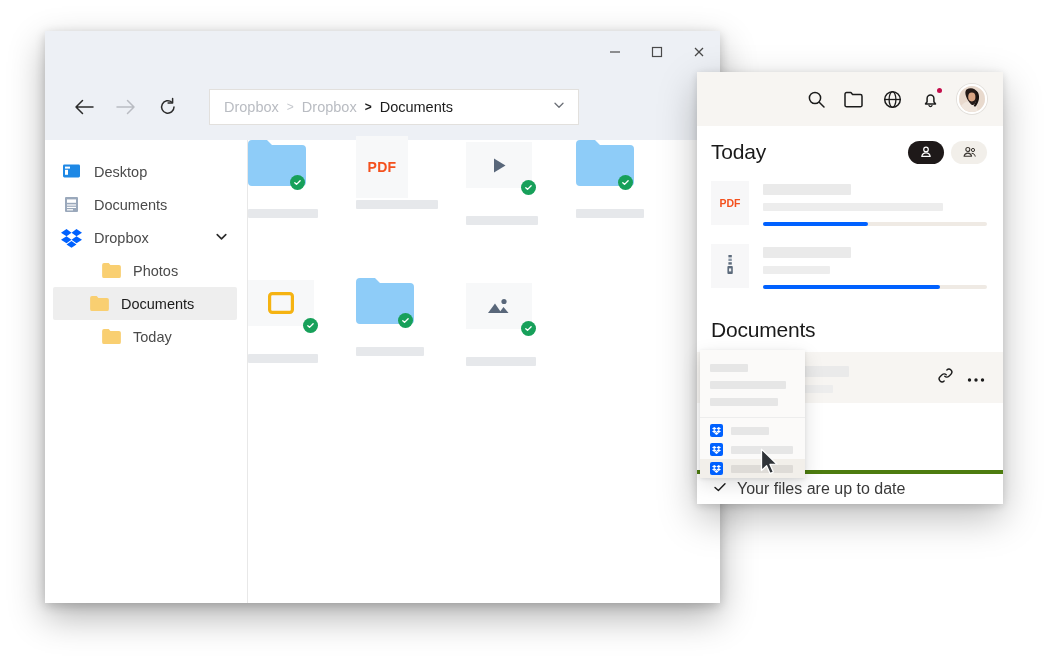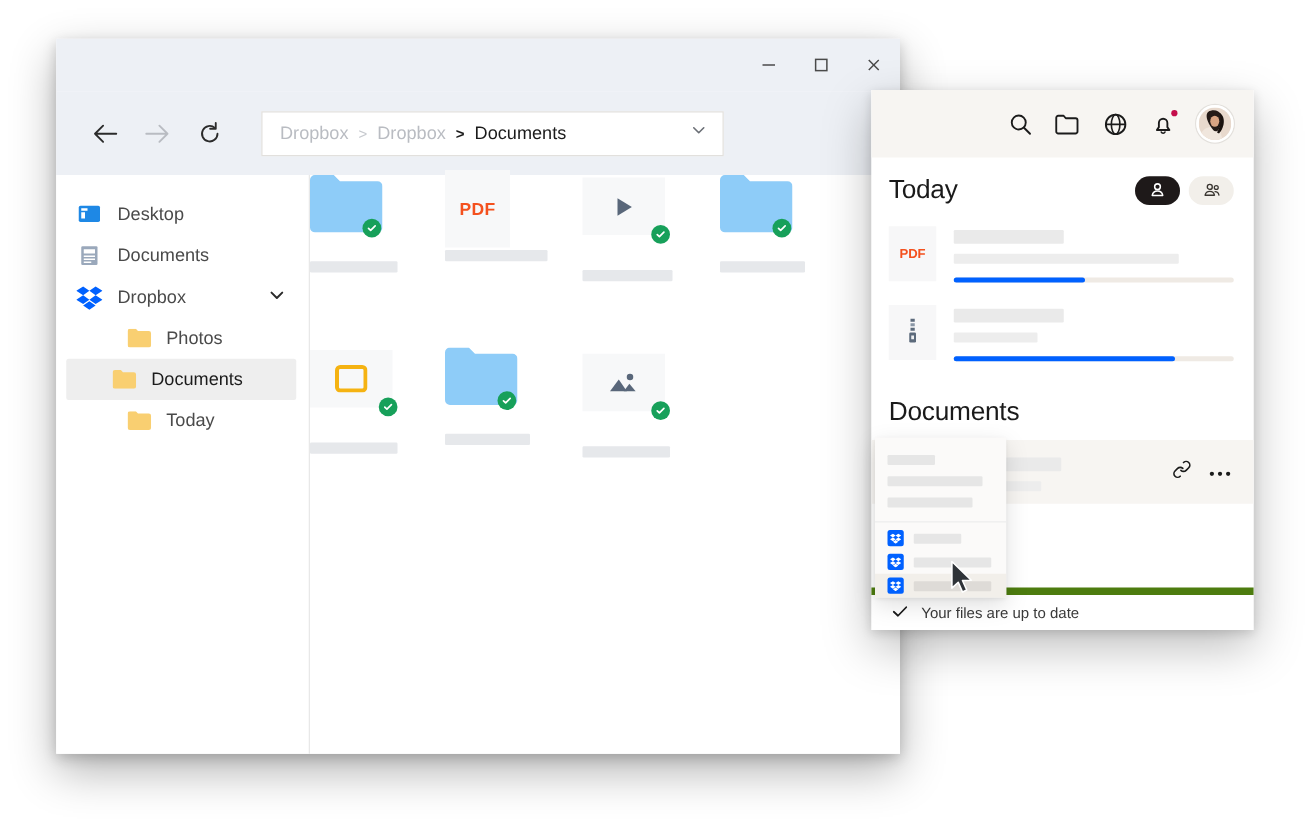--- a/index.html
+++ b/index.html
@@ -127,22 +127,22 @@
   .ficon { width: 38px; height: 44px; background: #F7F7F8; flex: none;
            display: flex; align-items: center; justify-content: center; }
   .finfo { flex: 1; padding-top: 3px; }
   .fbar1 { height: 11px; background: #EAEAEA; border-radius: 1px; }
   .fbar2 { height: 8px; background: #EDEDED; border-radius: 1px; margin-top: 8px; }
   .track { height: 4px; background: #EFEAE4; border-radius: 2px; margin-top: 11px; }
   .fill { height: 4px; background: #0061FF; border-radius: 2px; }
   .racts { display: flex; align-items: center; gap: 13px; padding-right: 2px; }
 
   #statusbar {
-    height: 34px; border-top: 6px solid #4d7c0f; display: flex; align-items: center;
-    gap: 10px; padding-left: 16px; font-size: 12px; color: #3a3a3a;
+    height: 34px; border-top: 4px solid #4d7c0f; display: flex; align-items: center;
+    gap: 10px; padding-left: 16px; font-size: 16px; color: #3a3a3a;
   }
 </style>
 </head>
 <body>
 
 <div id="stage">
 
   <div id="explorer">
 
     <div id="titlebar">

